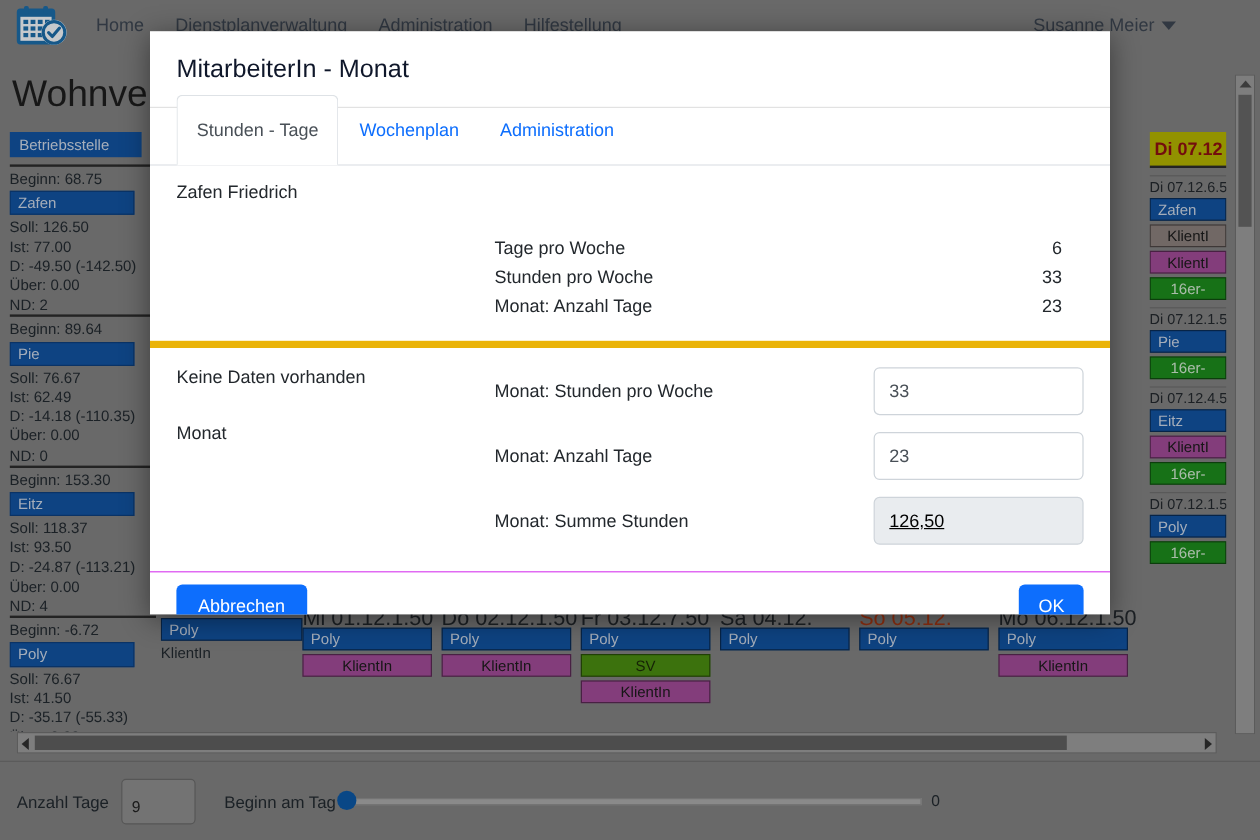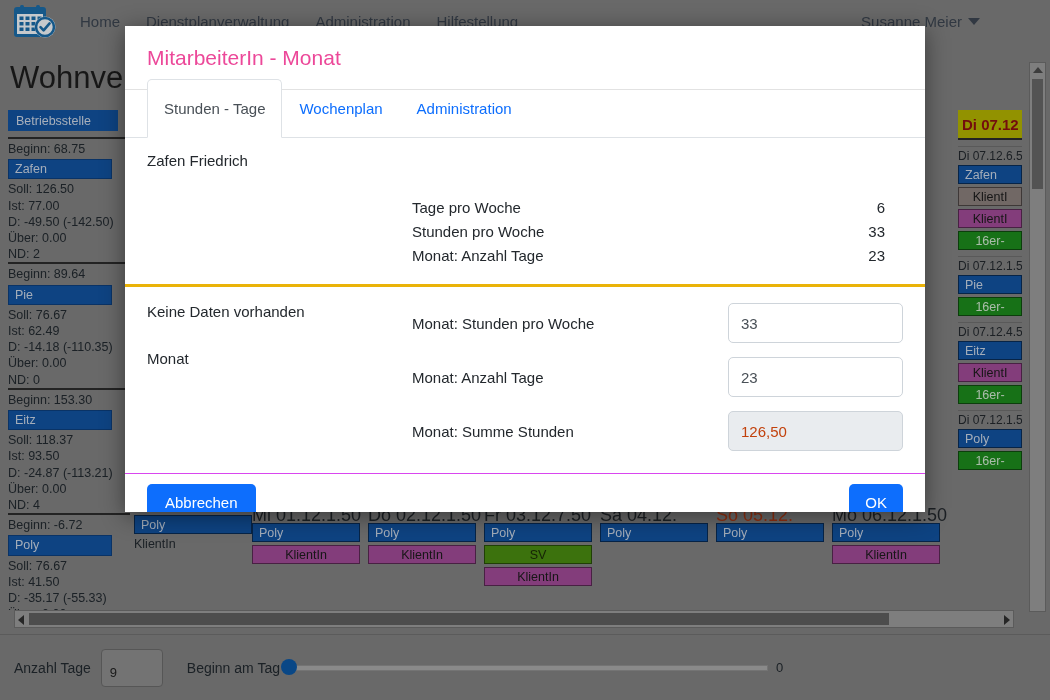--- a/index.html
+++ b/index.html
@@ -201,42 +201,42 @@
     box-shadow: 0 4px 22px rgba(0,0,0,.45);
     display: flex; flex-direction: column;
     overflow: hidden;
   }
   .modal-header {
     height: 64px; flex: none;
     display: flex; align-items: center;
     padding: 0 22px; box-sizing: border-box;
     border-bottom: 1px solid #e2e2e2;
   }
-  .modal-title { font-size: 21px; color: #ec4899; }
+  .modal-title { font-size: 21px; color: #0f172a; }
   .tabs {
     display: flex; align-items: flex-end;
     padding: 18px 22px 0 22px;
     border-bottom: 1px solid #dee2e6;
     height: 48px; box-sizing: border-box; flex: none;
   }
   .tab {
     font-size: 15px; padding: 20px 16px;
     color: #0d6efd; cursor: pointer;
     border: 1px solid transparent;
     border-radius: 5px 5px 0 0;
     margin-bottom: -1px; white-space: nowrap;
   }
   .tab.active {
     color: #495057; background: #fff;
     border-color: #dee2e6 #dee2e6 #fff;
   }
   .modal-body { flex: 1 1 auto; padding: 0; }
   .info-section {
     display: flex; padding: 14px 22px 16px 22px;
-    border-bottom: 3px solid #eab308;
+    border-bottom: 6px solid #eab308;
   }
   .info-left { width: 265px; font-size: 15px; color: #23282d; }
   .info-rows { flex: 1 1 auto; margin-top: 44px; }
   .info-row {
     display: flex; justify-content: space-between;
     font-size: 15px; color: #23282d; line-height: 24px;
     padding-right: 18px;
   }
   .info-val { min-width: 28px; text-align: right; }
 
@@ -249,21 +249,21 @@
     margin-bottom: 14px;
   }
   .form-label { flex: 1 1 auto; font-size: 15px; color: #23282d; }
   .form-input {
     width: 175px; height: 40px;
     border: 1px solid #ced4da; border-radius: 5px;
     font-size: 15px; color: #495057;
     padding: 0 12px; box-sizing: border-box;
     background: #fff; font-family: "Liberation Sans", sans-serif;
   }
-  .form-input.readonly { background: #e9ecef; color: #c2410c; }
+  .form-input.readonly { background: #e9ecef; color: #000000; text-decoration: underline; }
   .modal-footer {
     flex: none; padding: 10px 22px 22px 22px;
     display: flex; justify-content: space-between; align-items: center;
     border-top: 1px solid #d946ef;
   }
   .btn {
     background: #0d6efd; color: #fff;
     border: none; border-radius: 5px;
     font-size: 15px; font-family: "Liberation Sans", sans-serif;
     padding: 10px 18px; cursor: pointer;

